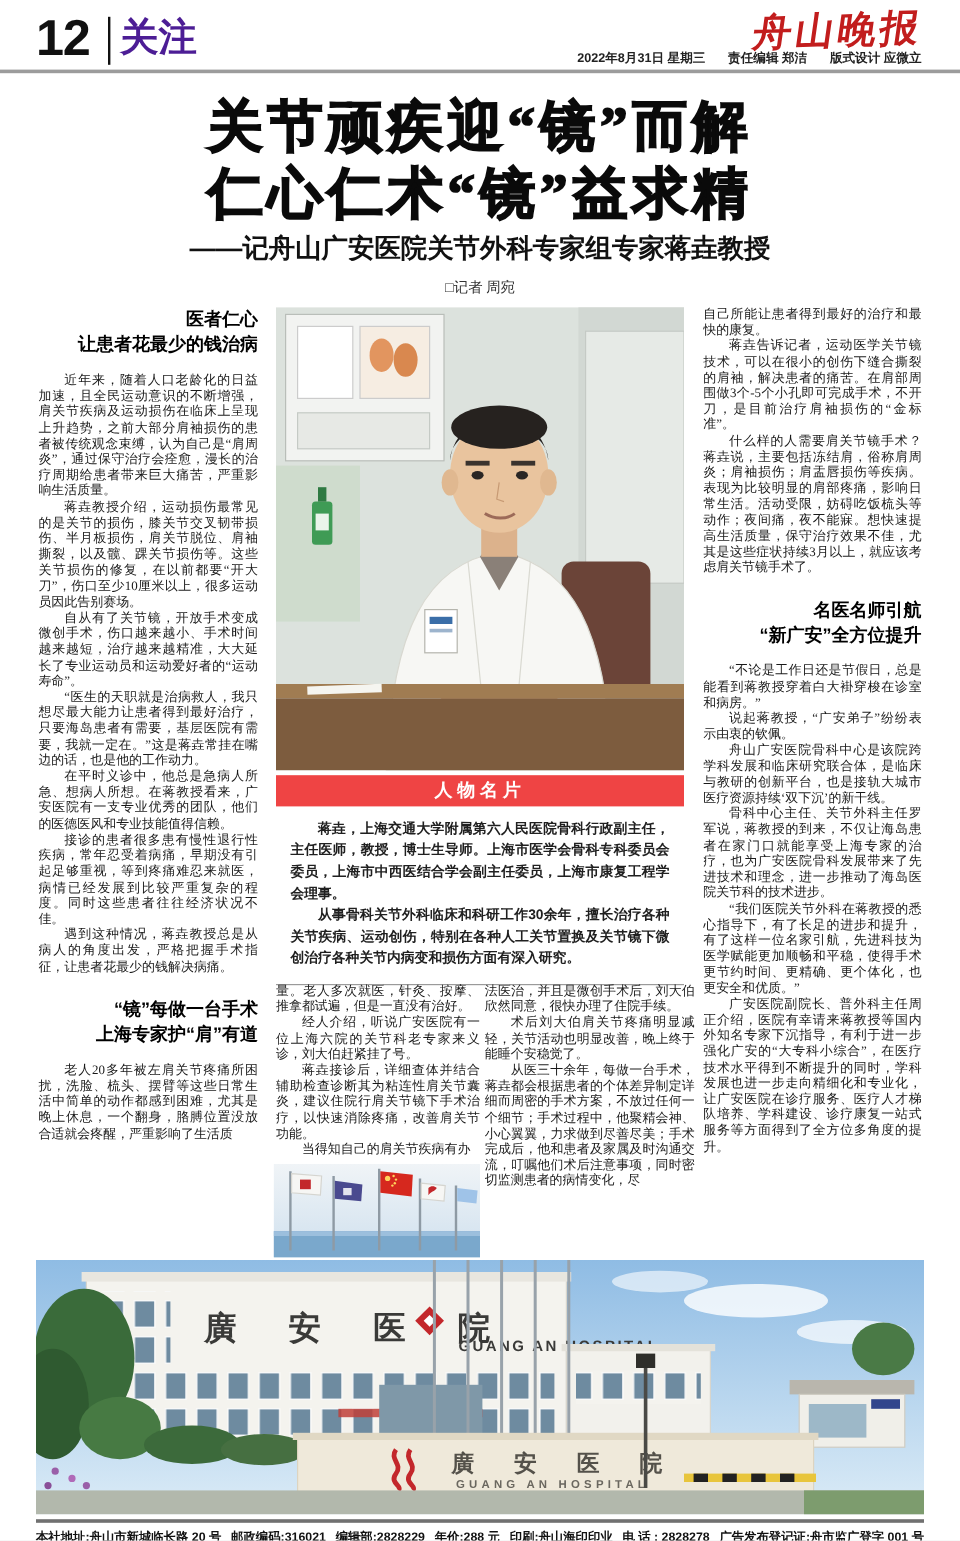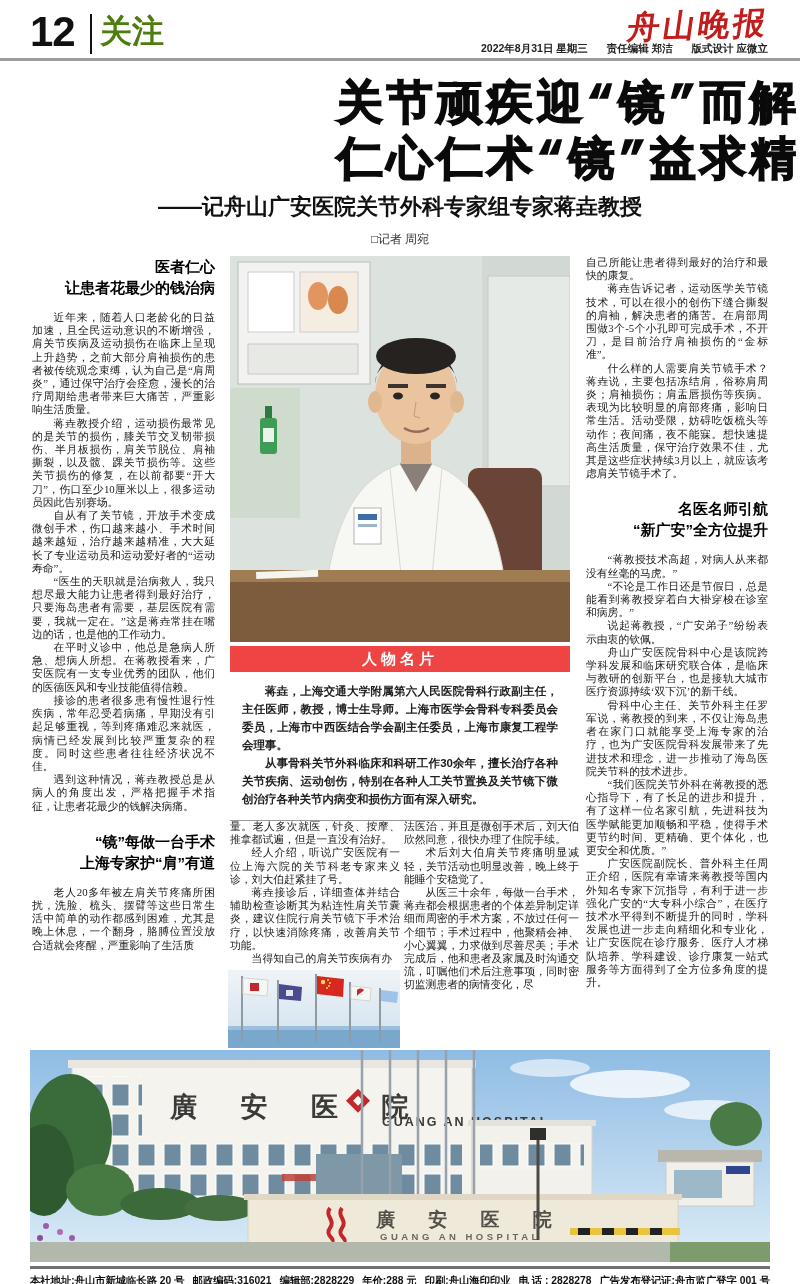--- a/index.html
+++ b/index.html
@@ -3,30 +3,30 @@
 <meta charset="utf-8">
 <style>
   html,body{margin:0;padding:0;background:#e9e9e9;}
   .page{position:relative;width:800px;height:1284px;background:#ffffff;margin:0 auto;overflow:hidden;
         font-family:"Liberation Serif","DejaVu Serif",serif;color:#1c1c1c;}
   
   .pageno{position:absolute;left:30px;top:8px;font-family:"Liberation Sans","DejaVu Sans",sans-serif;
           font-size:42px;font-weight:700;letter-spacing:-1px;color:#111;}
   .hdr-div{position:absolute;left:90px;top:14px;width:2px;height:40px;background:#111;}
   .section-name{position:absolute;left:100px;top:10px;font-family:"Liberation Sans","DejaVu Sans",sans-serif;
-          font-size:32px;font-weight:700;color:#4d7c0f;}
+          font-size:32px;font-weight:700;color:#4c1d95;}
   .masthead{position:absolute;right:32px;top:4px;font-size:32px;font-weight:700;color:#c21d1d;
           transform:skewX(-10deg) rotate(-2deg);letter-spacing:3px;font-family:"DejaVu Serif",serif;}
   .dateline{position:absolute;right:32px;top:42px;font-family:"Liberation Sans","DejaVu Sans",sans-serif;
           font-size:10.5px;font-weight:700;color:#222;}
   .dateline span{margin-left:16px;}
   .hdr-rule{position:absolute;left:0;right:0;top:58px;height:3px;background:#9c9c9c;}
   
-  .headline{position:absolute;left:0;right:0;top:78px;text-align:right;
-          font-family:Liberation Mono, monospace;font-weight:900;color:#0a0a0a;}
+  .headline{position:absolute;left:0;right:0;top:78px;text-align:center;
+          font-family:Liberation Serif, serif;font-weight:900;color:#0a0a0a;}
   .headline .hl{font-size:46px;line-height:56px;letter-spacing:4px;-webkit-text-stroke:1.5px #0a0a0a;}
   .subtitle{position:absolute;left:0;right:0;top:192px;text-align:center;
           font-family:"Liberation Sans","DejaVu Sans",sans-serif;font-size:22px;font-weight:700;color:#111;}
   .byline{position:absolute;left:0;right:0;top:231px;text-align:center;font-size:12px;color:#333;}
   
   .bodycol{position:absolute;overflow:hidden;}
   .bodycol p{margin:0;text-indent:2em;text-align:justify;font-size:10.8px;line-height:13.2px;color:#191919;}
   .bodycol p.cont{text-indent:0;}
   .sec-h{font-family:"Liberation Sans","DejaVu Sans",sans-serif;font-weight:700;font-size:15px;
          line-height:21px;color:#000;margin:0 0 13px 0;text-align:right;}
@@ -163,21 +163,20 @@
   </div>
 
   <div class="bodycol col4">
     <p class="cont">自己所能让患者得到最好的治疗和最快的康复。</p>
     <p>蒋垚告诉记者，运动医学关节镜技术，可以在很小的创伤下缝合撕裂的肩袖，解决患者的痛苦。在肩部周围做3个-5个小孔即可完成手术，不开刀，是目前治疗肩袖损伤的“金标准”。</p>
     <p>什么样的人需要肩关节镜手术？蒋垚说，主要包括冻结肩，俗称肩周炎；肩袖损伤；肩盂唇损伤等疾病。表现为比较明显的肩部疼痛，影响日常生活。活动受限，妨碍吃饭梳头等动作；夜间痛，夜不能寐。想快速提高生活质量，保守治疗效果不佳，尤其是这些症状持续3月以上，就应该考虑肩关节镜手术了。</p>
     <div class="sec-h mid">
       <div>名医名师引航</div>
       <div>“新广安”全方位提升</div>
     </div>
-    <p>“蒋教授技术高超，对病人从来都没有丝毫的马虎。”</p>
     <p>“不论是工作日还是节假日，总是能看到蒋教授穿着白大褂穿梭在诊室和病房。”</p>
     <p>说起蒋教授，“广安弟子”纷纷表示由衷的钦佩。</p>
     <p>舟山广安医院骨科中心是该院跨学科发展和临床研究联合体，是临床与教研的创新平台，也是接轨大城市医疗资源持续‘双下沉’的新干线。</p>
     <p>骨科中心主任、关节外科主任罗军说，蒋教授的到来，不仅让海岛患者在家门口就能享受上海专家的治疗，也为广安医院骨科发展带来了先进技术和理念，进一步推动了海岛医院关节科的技术进步。</p>
     <p>“我们医院关节外科在蒋教授的悉心指导下，有了长足的进步和提升，有了这样一位名家引航，先进科技为医学赋能更加顺畅和平稳，使得手术更节约时间、更精确、更个体化，也更安全和优质。”</p>
     <p>广安医院副院长、普外科主任周正介绍，医院有幸请来蒋教授等国内外知名专家下沉指导，有利于进一步强化广安的“大专科小综合”，在医疗技术水平得到不断提升的同时，学科发展也进一步走向精细化和专业化，让广安医院在诊疗服务、医疗人才梯队培养、学科建设、诊疗康复一站式服务等方面得到了全方位多角度的提升。</p>
   </div>
 
   <svg class="photo flagsphoto" viewBox="0 0 172 78">
     <defs>

